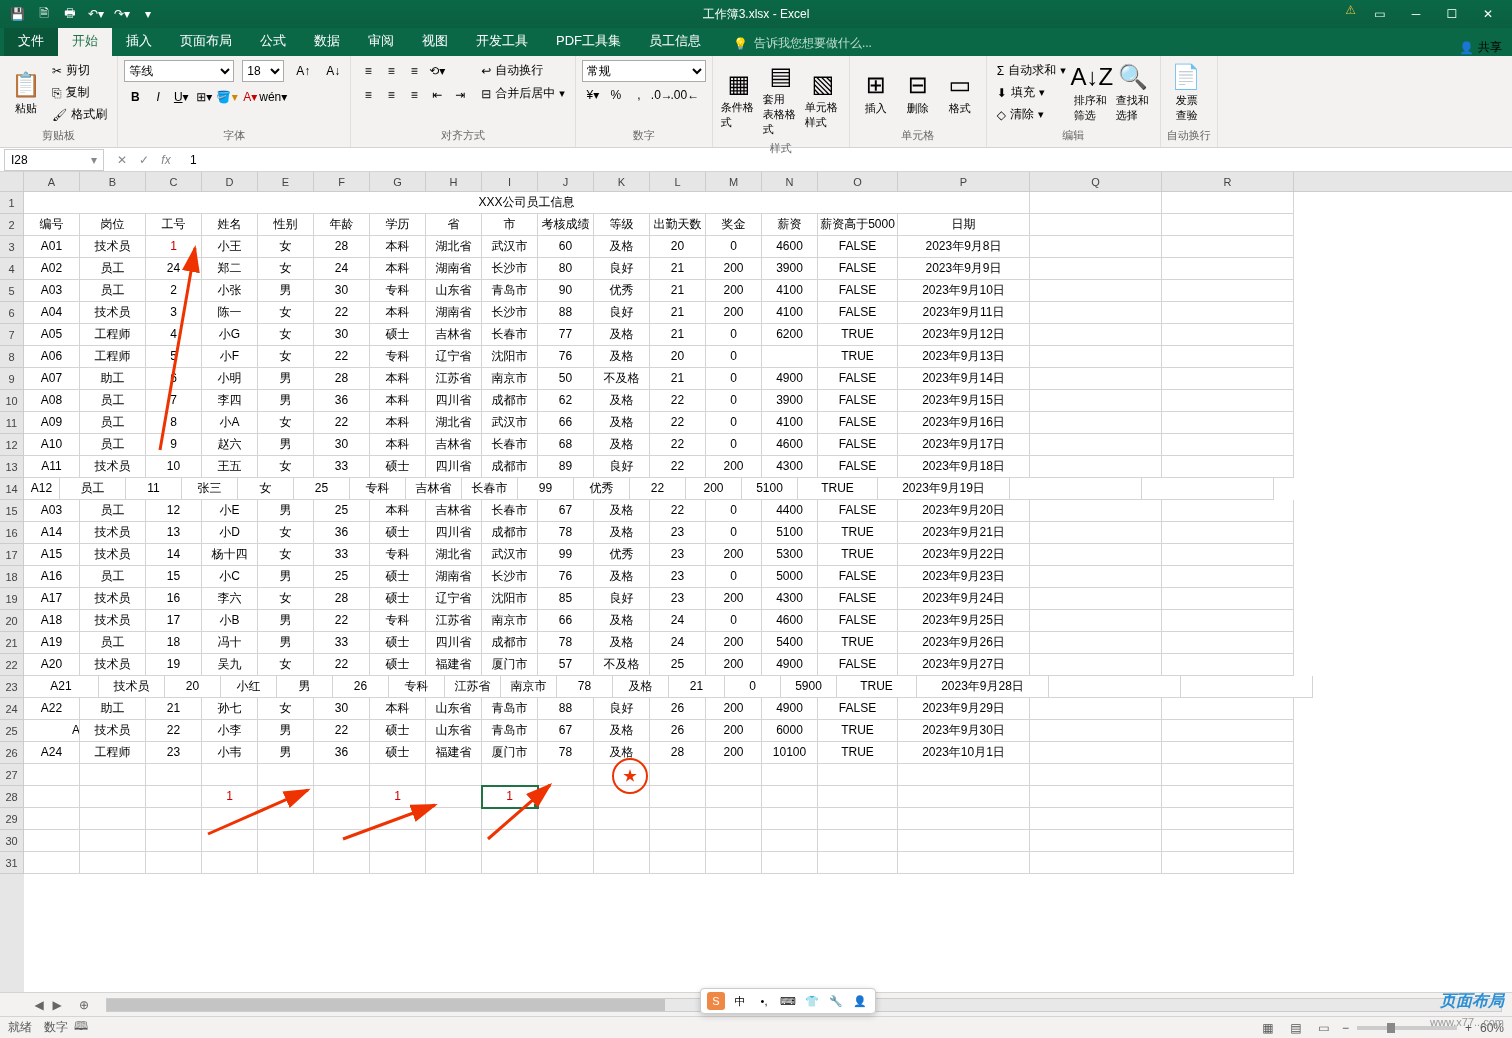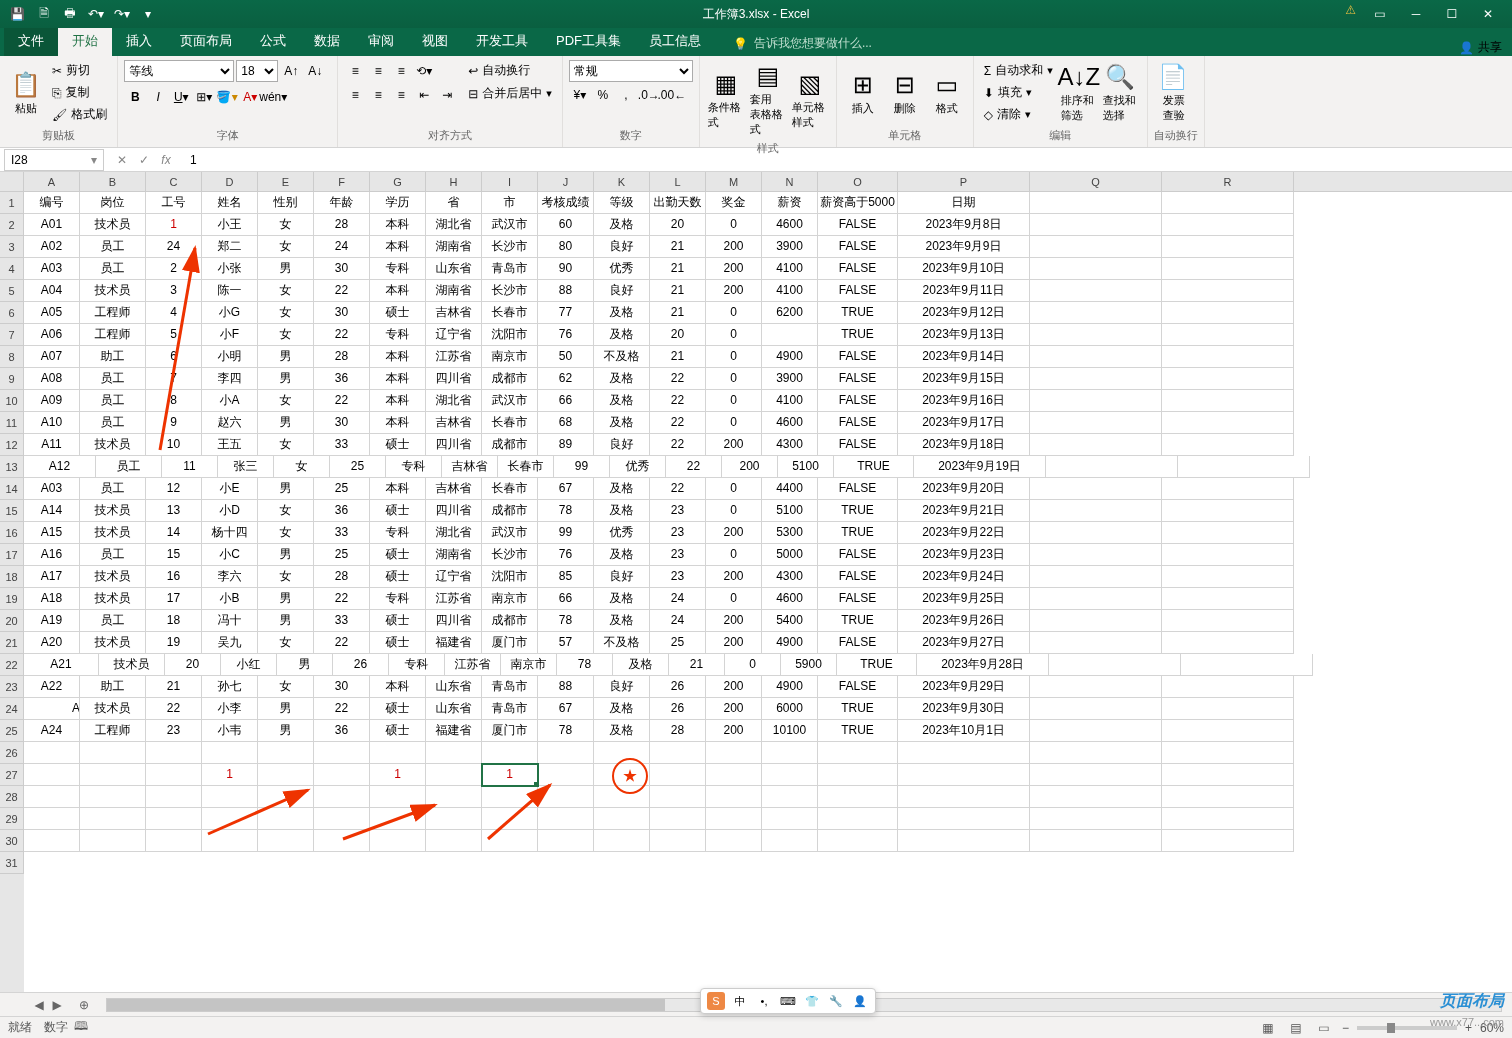--- a/index.html
+++ b/index.html
@@ -18,21 +18,21 @@
 .tellme{display:flex;align-items:center;margin-left:10px;color:#c0dfd0;gap:6px;padding:4px 8px}
 .ribbon{height:92px;background:#f3f2f1;border-bottom:1px solid #d4d4d4;display:flex}
 .rgroup{border-right:1px solid #e1dfdd;padding:4px 6px;display:flex;flex-direction:column;justify-content:space-between;position:relative}
 .rgroup-label{text-align:center;font-size:11px;color:#666;padding-top:2px}
 .rgroup-content{display:flex;gap:2px;flex:1}
 .big-btn{width:40px;display:flex;flex-direction:column;align-items:center;justify-content:center;cursor:pointer;padding:2px}
 .big-btn .icon{font-size:24px}
 .big-btn .lbl{font-size:11px;margin-top:2px}
 .small-btns{display:flex;flex-direction:column;gap:1px}
 .sm-btn{display:flex;align-items:center;gap:4px;padding:2px 4px;cursor:pointer;font-size:11px}
-.font-row{display:flex;gap:2px;align-items:center;margin-bottom:2px}
+.font-row{display:flex;gap:8px;align-items:center;margin-bottom:2px}
 .font-select{height:22px;border:1px solid #ababab;background:#fff;font-size:12px;width:110px}
 .size-select{height:22px;border:1px solid #ababab;background:#fff;width:42px;font-size:12px}
 .icon-btn{width:22px;height:22px;display:flex;align-items:center;justify-content:center;cursor:pointer}
 .icon-row{display:flex;gap:1px;align-items:center}
 .name-box-row{height:24px;background:#fff;border-bottom:1px solid #d4d4d4;display:flex;align-items:center}
 .name-box{width:100px;height:22px;border:1px solid #ccc;padding:0 6px;display:flex;align-items:center;font-size:12px;margin-left:4px}
 .fx-btns{display:flex;gap:2px;margin:0 8px}
 .fx-btn{width:20px;height:20px;display:flex;align-items:center;justify-content:center;color:#888;cursor:pointer}
 .formula-bar{flex:1;padding:0 6px;font-size:12px;height:22px;display:flex;align-items:center}
 .sheet-area{position:relative;height:calc(100% - 28px - 28px - 92px - 24px - 24px - 22px);overflow:hidden}
@@ -346,20 +346,25 @@
         <div class="row-h">25</div>
         <div class="row-h">26</div>
         <div class="row-h">27</div>
         <div class="row-h">28</div>
         <div class="row-h">29</div>
         <div class="row-h">30</div>
         <div class="row-h">31</div>
       </div>
     <div class="cells" id="cells">
         <div class="row">
+          <div class="cell merged-title" style="width: 1006px;">XXX公司员工信息</div>
+          <div class="cell" style="width: 132px;"></div>
+          <div class="cell" style="width: 132px;"></div>
+        </div>
+        <div class="row">
           <div class="cell" style="width: 56px;">编号</div>
           <div class="cell" style="width: 66px;">岗位</div>
           <div class="cell" style="width: 56px;">工号</div>
           <div class="cell" style="width: 56px;">姓名</div>
           <div class="cell" style="width: 56px;">性别</div>
           <div class="cell" style="width: 56px;">年龄</div>
           <div class="cell" style="width: 56px;">学历</div>
           <div class="cell" style="width: 56px;">省</div>
           <div class="cell" style="width: 56px;">市</div>
           <div class="cell" style="width: 56px;">考核成绩</div>
@@ -586,21 +591,21 @@
           <div class="cell" style="width: 56px;">良好</div>
           <div class="cell" style="width: 56px;">22</div>
           <div class="cell" style="width: 56px;">200</div>
           <div class="cell" style="width: 56px;">4300</div>
           <div class="cell" style="width: 80px;">FALSE</div>
           <div class="cell" style="width: 132px;">2023年9月18日</div>
           <div class="cell" style="width: 132px;"></div>
           <div class="cell" style="width: 132px;"></div>
         </div>
         <div class="row">
-          <div class="cell" style="width: 72px;">A12</div>
+          <div class="cell" style="width: 36px;">A12</div>
           <div class="cell" style="width: 66px;">员工</div>
           <div class="cell" style="width: 56px;">11</div>
           <div class="cell" style="width: 56px;">张三</div>
           <div class="cell" style="width: 56px;">女</div>
           <div class="cell" style="width: 56px;">25</div>
           <div class="cell" style="width: 56px;">专科</div>
           <div class="cell" style="width: 56px;">吉林省</div>
           <div class="cell" style="width: 56px;">长春市</div>
           <div class="cell" style="width: 56px;">99</div>
           <div class="cell" style="width: 56px;">优秀</div>

